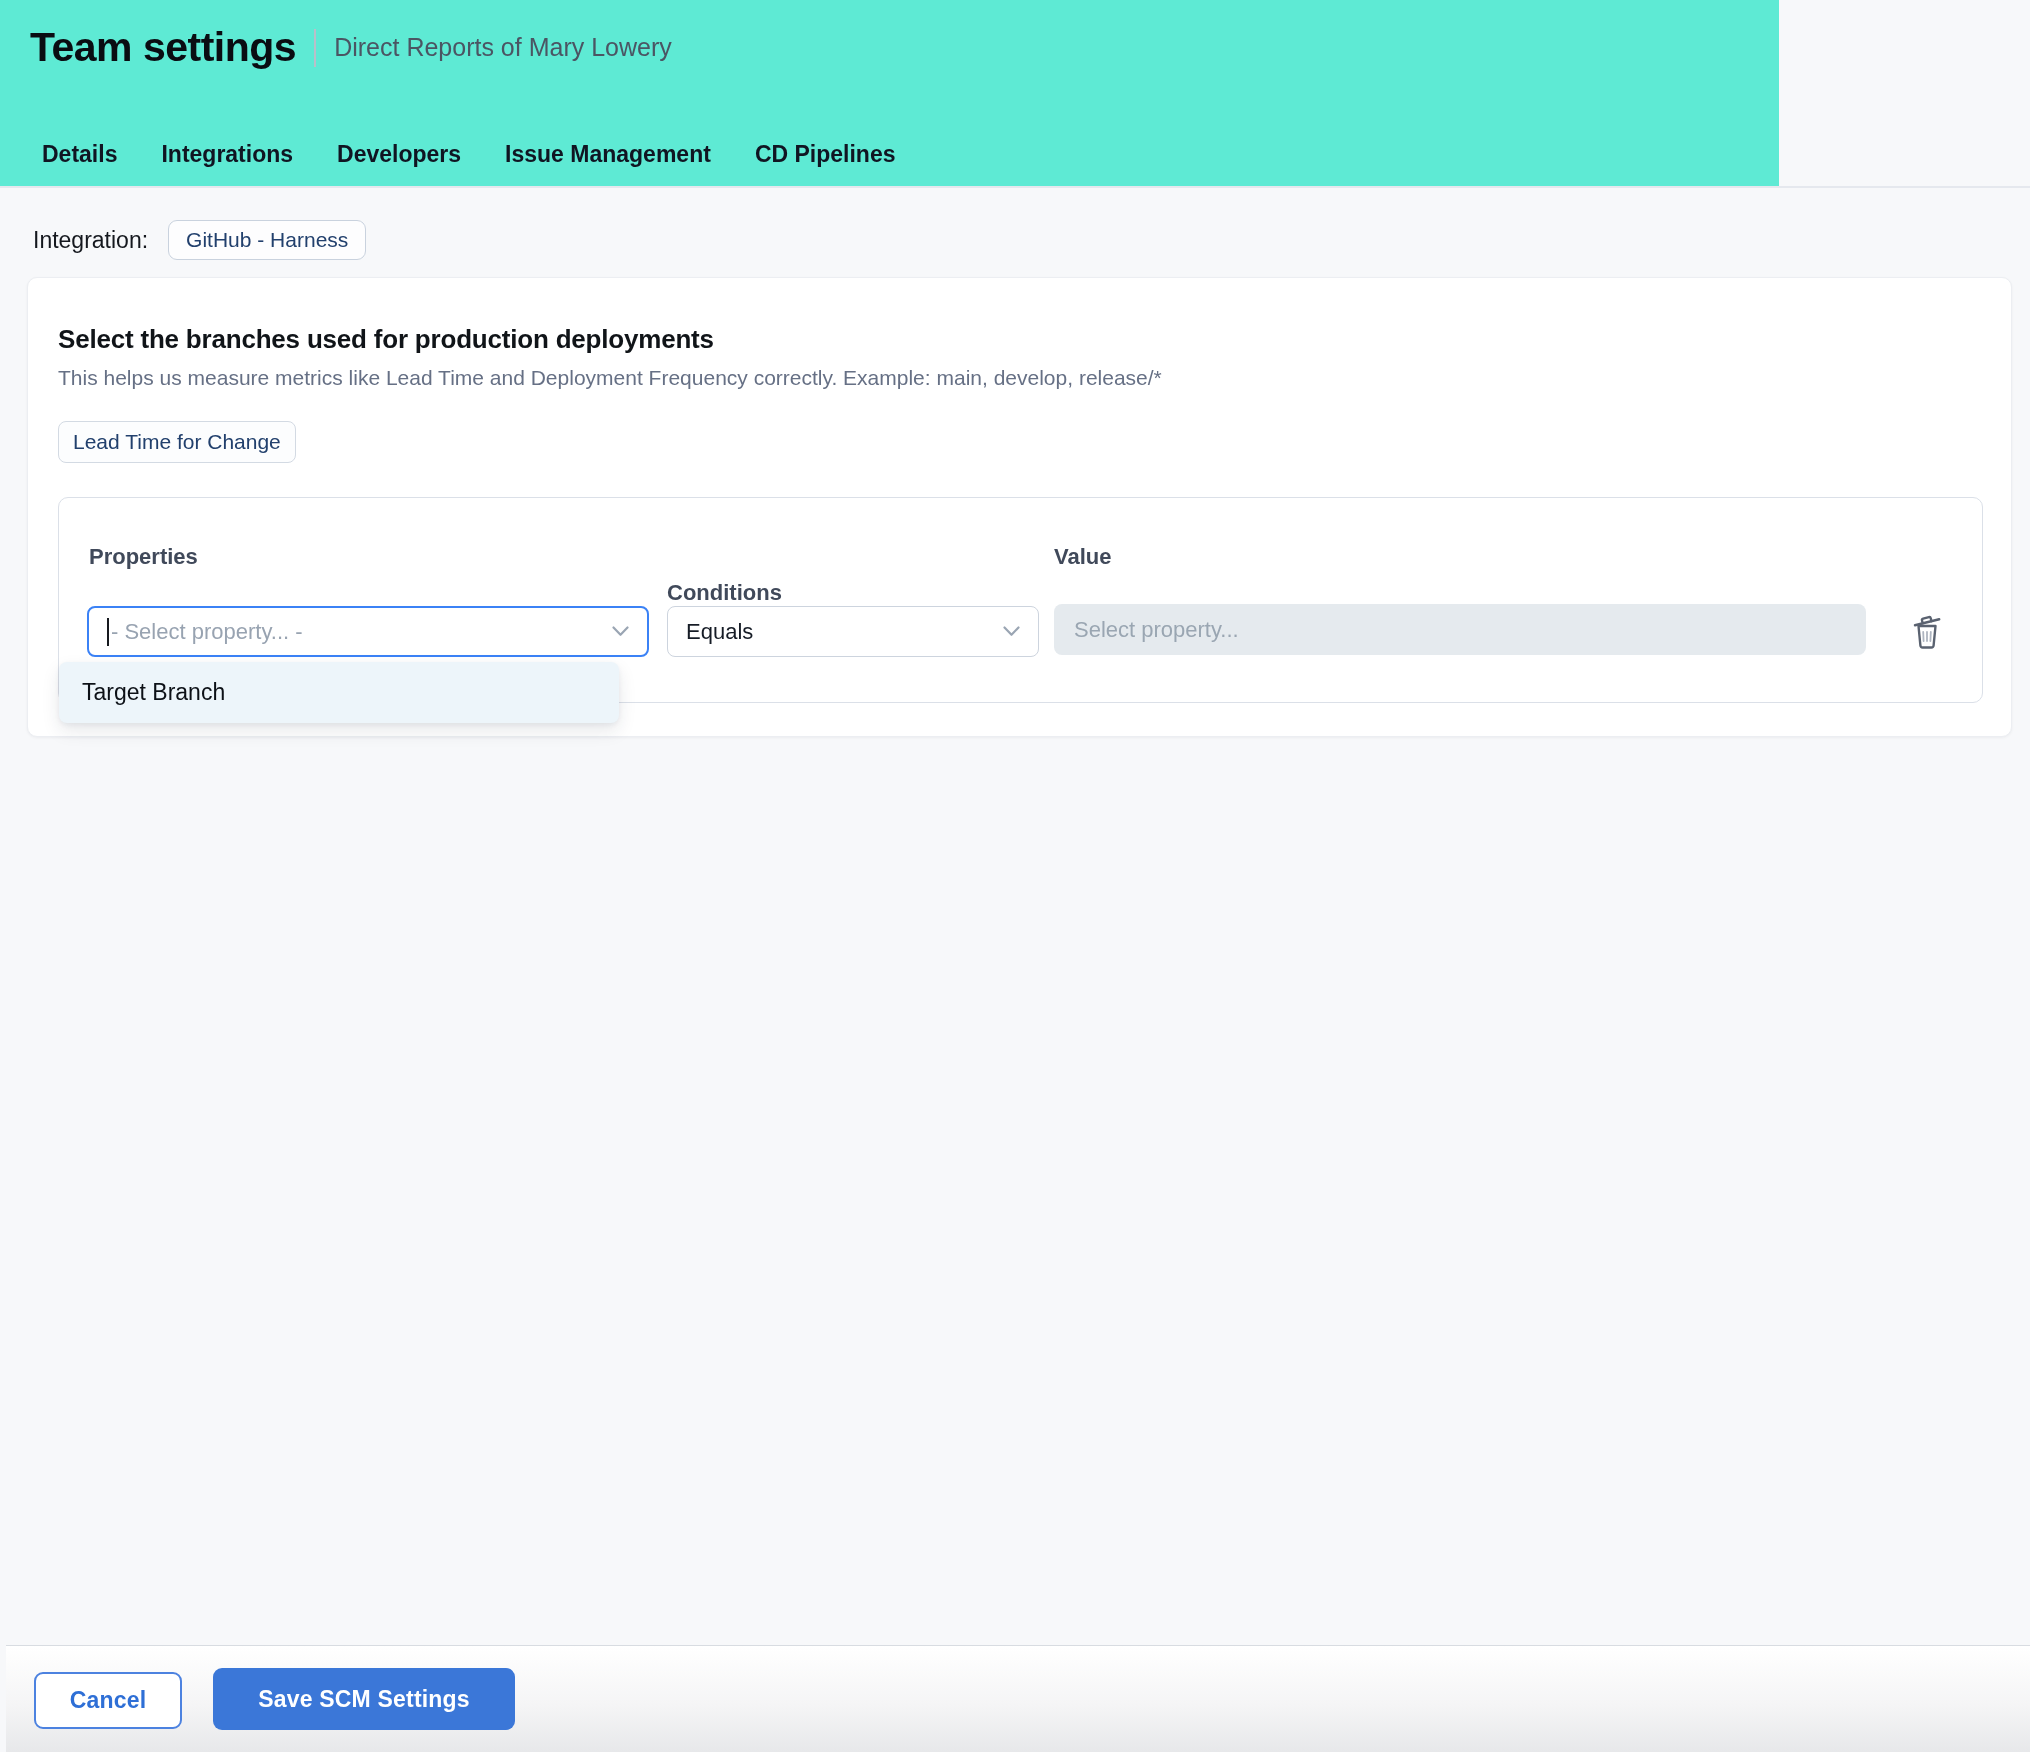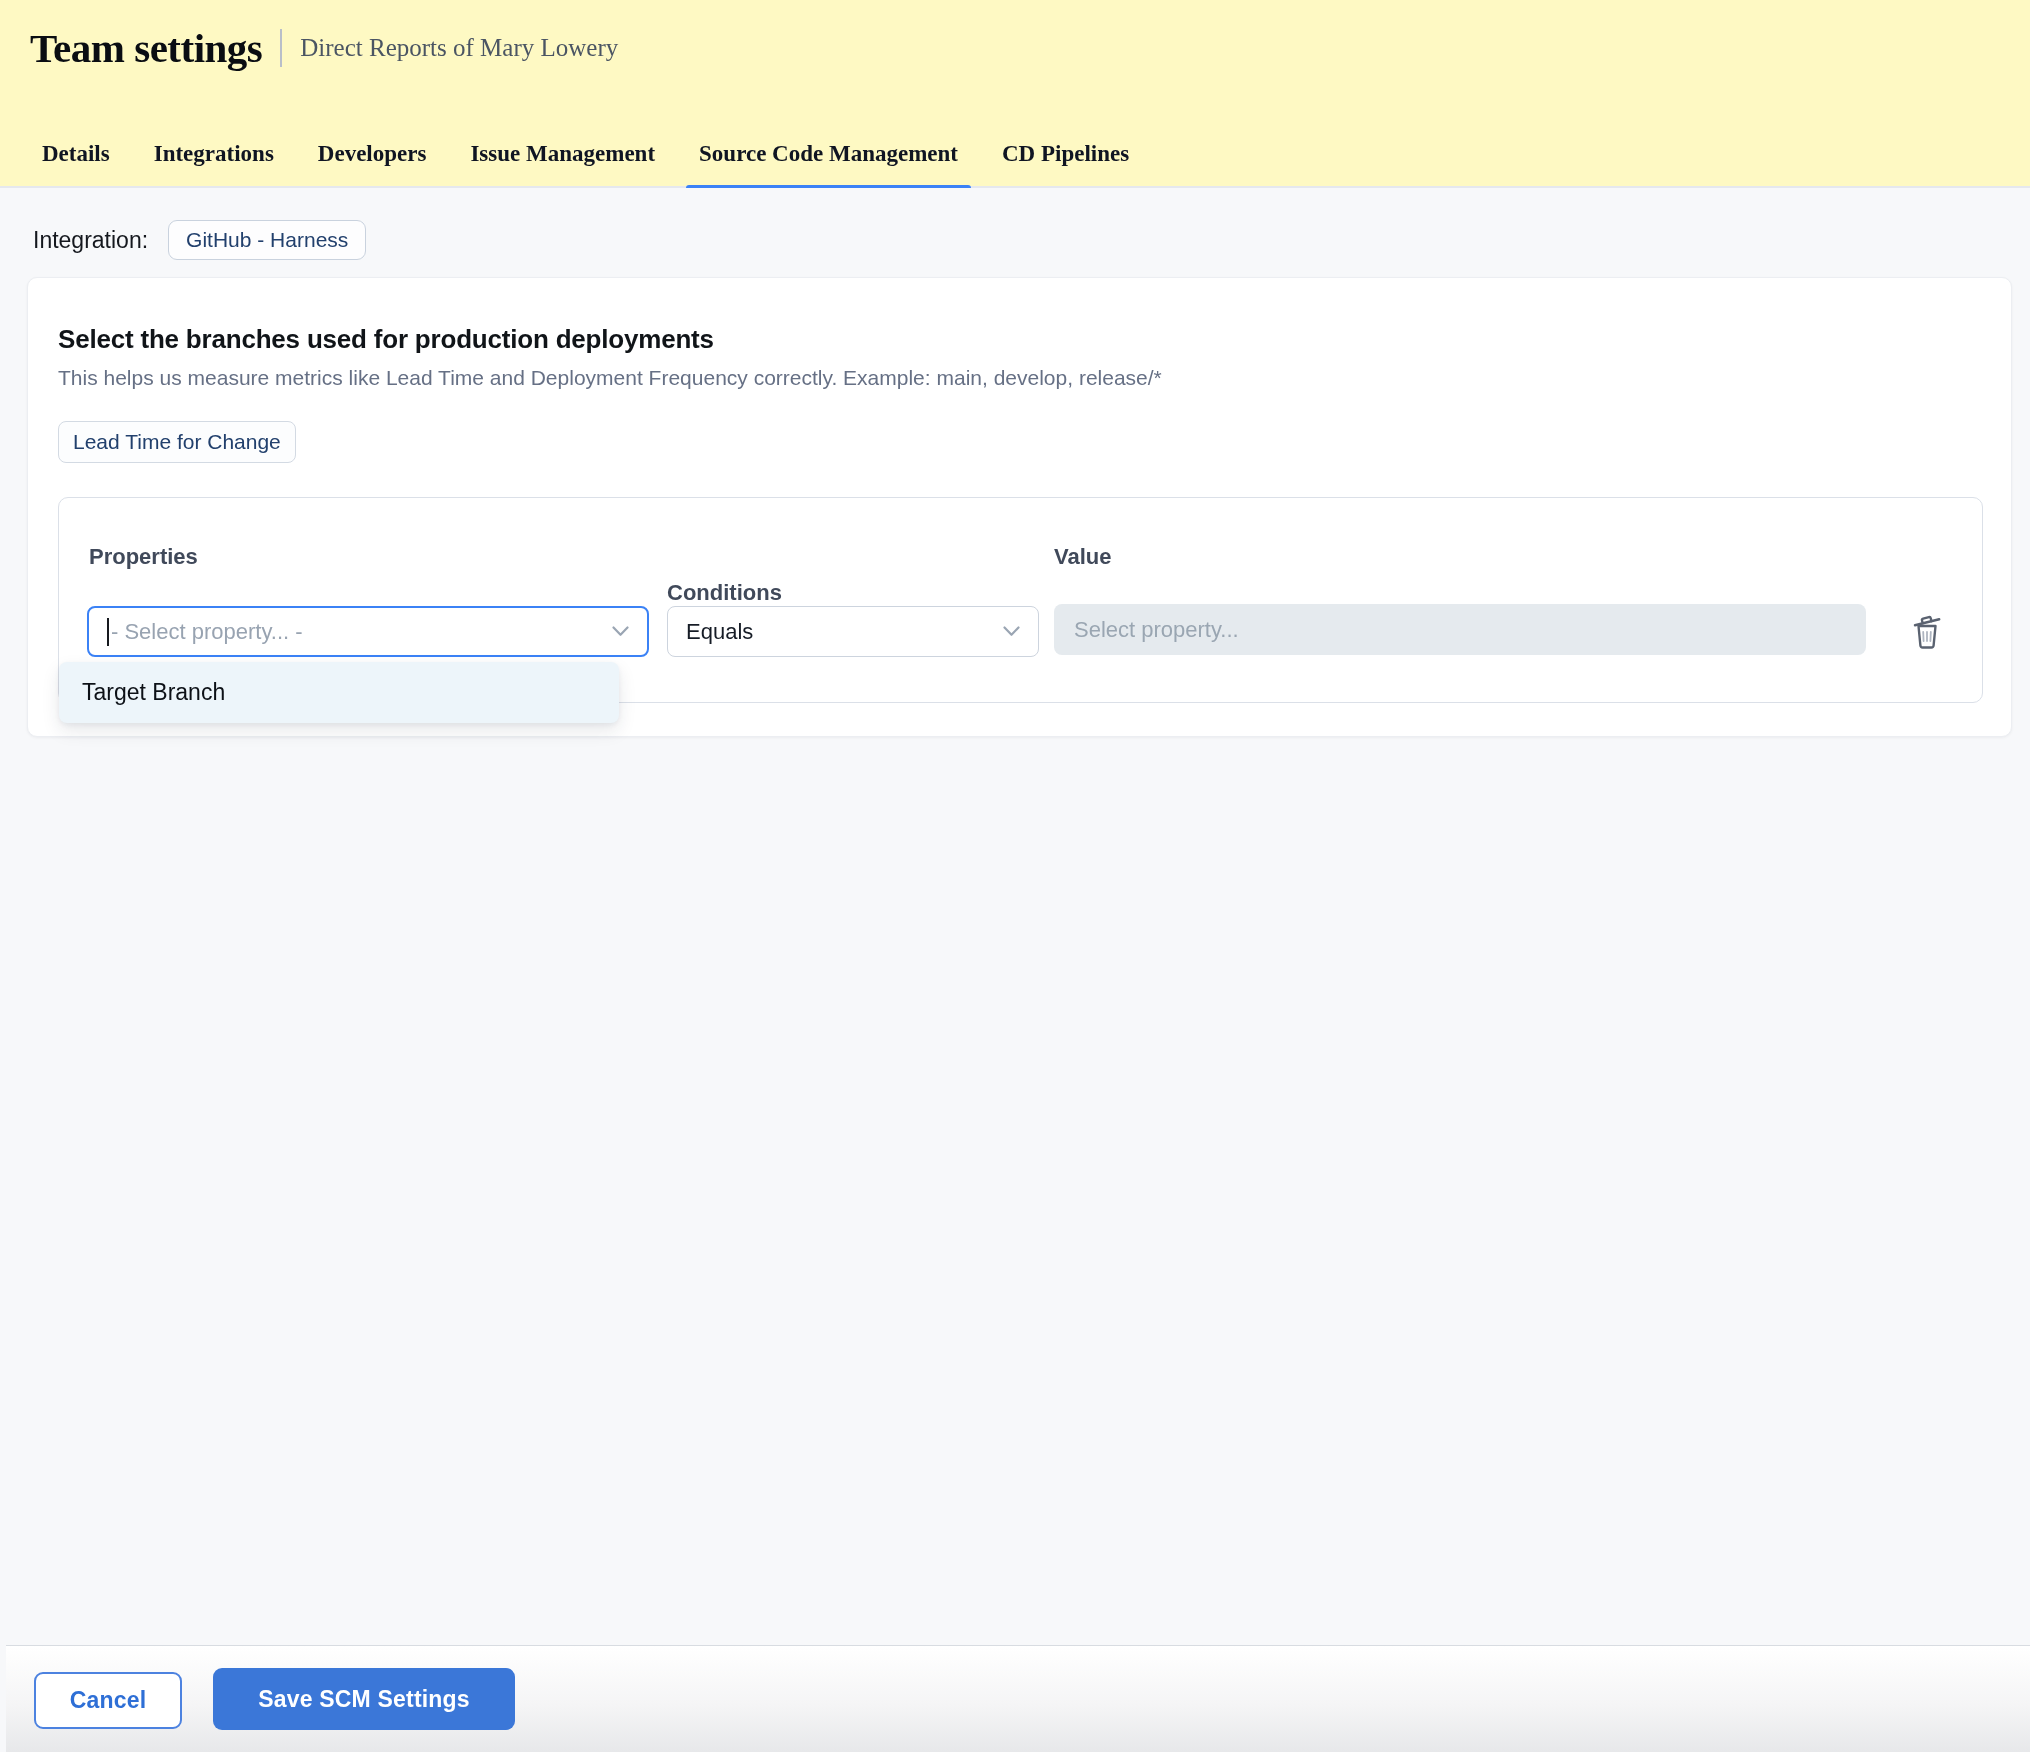--- a/index.html
+++ b/index.html
@@ -11,23 +11,22 @@
   html,body{width:2030px;height:1752px;}
   body{
     position:relative;
     font-family:"Liberation Sans", sans-serif;
     background:#f7f8fa;
     overflow:hidden;
     color:#101522;
   }
   
   .header{
-    position:absolute;top:0;left:0;width:2030px;height:188px;
-    background:#fef9c3;
-    font-family:Liberation Serif, serif;
+    position:absolute;top:0;left:0;width:1779px;height:188px;
+    background:#5eead4;
   }
   .title-row{
     position:absolute;top:24px;left:30px;
     display:flex;align-items:center;gap:18px;
   }
   .page-title{font-size:41px;font-weight:700;letter-spacing:-0.5px;color:#0a0d12;}
   .title-divider{width:2px;height:38px;background:#b9bfc9;}
   .page-subtitle{font-size:25px;color:#4b5563;}
   
   .tabs{
@@ -160,21 +159,20 @@
   <div class="title-row">
     <span class="page-title">Team settings</span>
     <span class="title-divider"></span>
     <span class="page-subtitle">Direct Reports of Mary Lowery</span>
   </div>
   <div class="tabs">
     <div class="tab">Details</div>
     <div class="tab">Integrations</div>
     <div class="tab">Developers</div>
     <div class="tab">Issue Management</div>
-    <div class="tab active">Source Code Management</div>
     <div class="tab">CD Pipelines</div>
   </div>
 </div>
 
 <div class="main">
   <div class="integration-row">
     <span class="integration-label">Integration:</span>
     <span class="chip">GitHub - Harness</span>
   </div>
 

